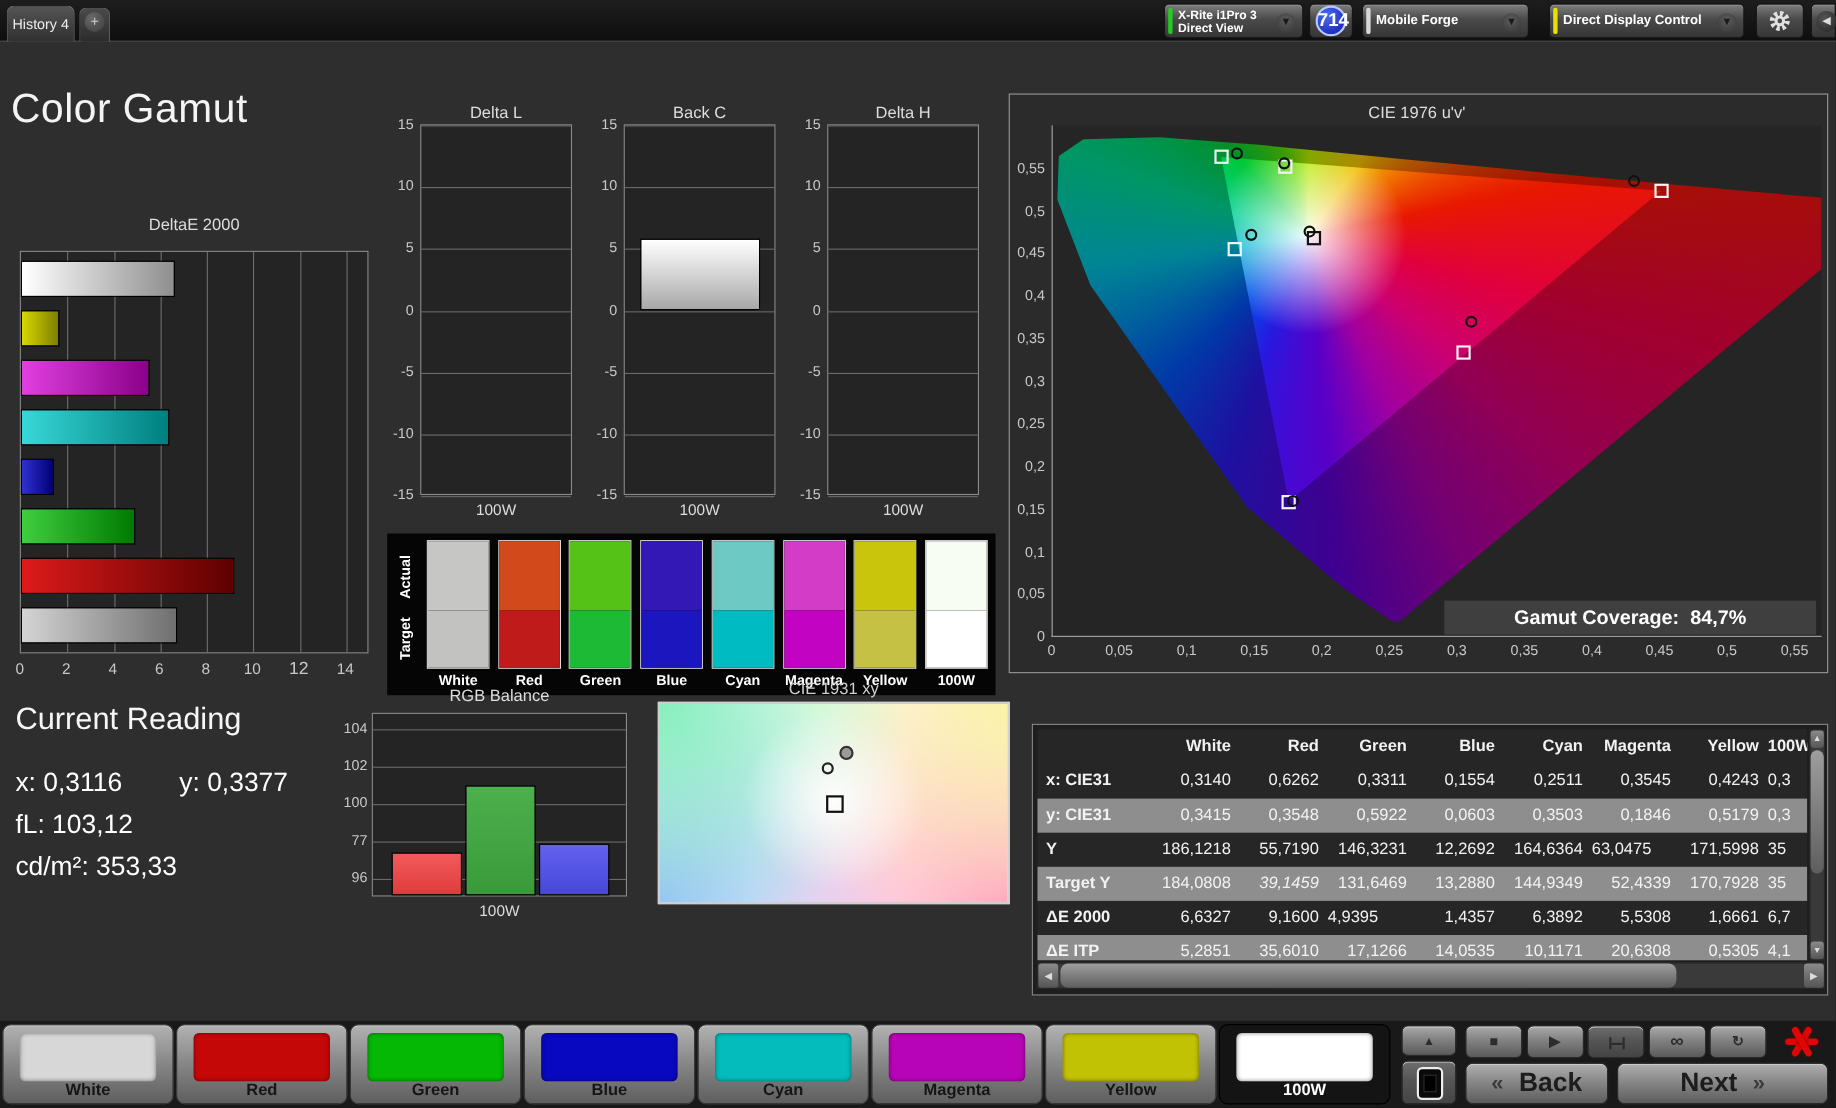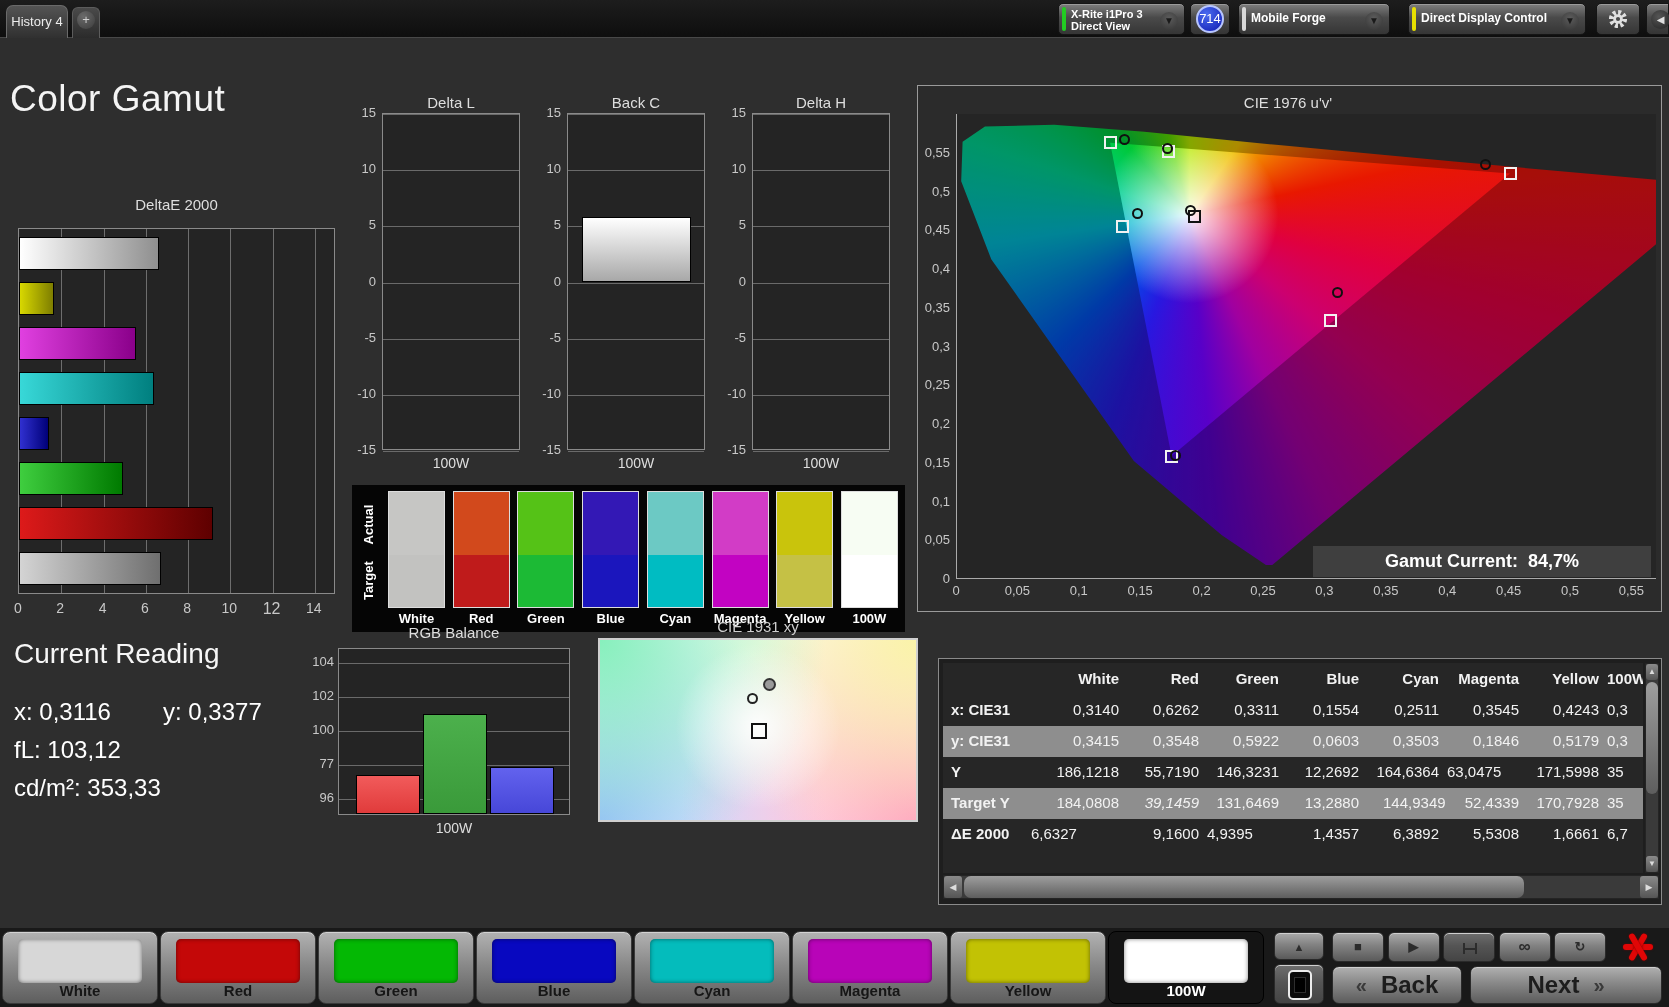--- a/index.html
+++ b/index.html
@@ -19,21 +19,21 @@
       background:linear-gradient(#7e7e7e,#4a4a4a 45%,#353535);box-shadow:inset 0 1px 0 #9a9a9a;}
   .dd .stripe{position:absolute;left:3px;top:3px;bottom:3px;width:4px;border-radius:2px;}
   .dd .lbl{position:absolute;left:12px;top:4px;font-size:11px;font-weight:bold;color:#fff;line-height:12px;white-space:nowrap;}
   .dd .lbl1{position:absolute;left:12px;top:7px;font-size:12px;font-weight:bold;color:#fff;white-space:nowrap;}
   .dd .chev{position:absolute;right:6px;top:8px;width:18px;height:18px;border-radius:50%;
       background:radial-gradient(circle at 50% 35%,#5c5c5c,#333);color:#1a1a1a;font-size:10px;line-height:18px;text-align:center;}
   .tile{position:absolute;top:3px;height:32px;border-radius:5px;border:1px solid #151515;
       background:linear-gradient(#7e7e7e,#4a4a4a 45%,#353535);box-shadow:inset 0 1px 0 #9a9a9a;}
   .badgec{position:absolute;left:5px;top:1px;width:28px;height:28px;border-radius:50%;
       background:radial-gradient(circle at 35% 30%,#4a6cf0,#101ab0);border:2px solid #b8c6ff;
-      color:#fff;font-size:13px;font-weight:normal;line-height:24px;text-align:center;}
+      color:#fff;font-size:17px;font-weight:bold;line-height:24px;text-align:center;}
   
   .main{position:absolute;top:38px;left:0;width:1669px;height:890px;}
   .page-title{position:absolute;left:10px;top:40px;font-size:37px;color:#f4f4f4;letter-spacing:.5px;}
   .panel-title{position:absolute;text-align:center;font-size:15px;color:#dedede;}
   .plot{position:absolute;background:#242424;border:1px solid #8a8a8a;}
   .tick-label{position:absolute;font-size:13px;color:#c8c8c8;}
   .hbar{position:absolute;border:1px solid #000;}
   .vbar{position:absolute;border:1px solid #000;}
   
   .swpanel{position:absolute;left:352px;top:447px;width:553px;height:147px;background:#050505;}
@@ -278,21 +278,21 @@
           <div class="tgt" style="left: 204.728px; top: 31.475px;"></div>
           <div class="meas" style="left: 227.833px; top: 91.375px;"></div>
           <div class="meas" style="left: 522.57px; top: 44.875px;"></div>
           <div class="meas" style="left: 161.518px; top: 20.075px;"></div>
           <div class="meas" style="left: 213.096px; top: 335.5px;"></div>
           <div class="meas" style="left: 175.026px; top: 94.475px;"></div>
           <div class="meas" style="left: 375.202px; top: 172.75px;"></div>
           <div class="meas" style="left: 204.5px; top: 28.6px;"></div>
         </div>
       <div class="coverage">
-        <span>Gamut Current:</span>&nbsp;&nbsp;<span>84,7%</span>
+        <span>Gamut Coverage:</span>&nbsp;&nbsp;<span>84,7%</span>
       </div>
     <div class="tick-label" style="left: 0px; top: 58.75px; width: 32px; text-align: right;">0,55</div>
         <div class="tick-label" style="left: 0px; top: 97.5px; width: 32px; text-align: right;">0,5</div>
         <div class="tick-label" style="left: 0px; top: 136.25px; width: 32px; text-align: right;">0,45</div>
         <div class="tick-label" style="left: 0px; top: 175px; width: 32px; text-align: right;">0,4</div>
         <div class="tick-label" style="left: 0px; top: 213.75px; width: 32px; text-align: right;">0,35</div>
         <div class="tick-label" style="left: 0px; top: 252.5px; width: 32px; text-align: right;">0,3</div>
         <div class="tick-label" style="left: 0px; top: 291.25px; width: 32px; text-align: right;">0,25</div>
         <div class="tick-label" style="left: 0px; top: 330px; width: 32px; text-align: right;">0,2</div>
         <div class="tick-label" style="left: 0px; top: 368.75px; width: 32px; text-align: right;">0,15</div>
@@ -390,36 +390,47 @@
             <div class="tcell" style="left: 504px; top: 6px; width: 72px; text-align: left;">63,0475</div>
             <div class="tcell" style="left: 584px; top: 6px; width: 72px; text-align: right;">171,5998</div>
             <div class="tcell" style="left: 664px; top: 6px; width: 72px; text-align: left;">35</div>
           </div>
           <div class="trow" style="top: 125px; height: 31px; background: rgb(142, 142, 142);">
             <div class="tcell" style="left: 8px; top: 6px; width: 92px; font-weight: bold;">Target Y</div>
             <div class="tcell" style="left: 104px; top: 6px; width: 72px; text-align: right;">184,0808</div>
             <div class="tcell" style="left: 184px; top: 6px; width: 72px; text-align: right; font-style: italic;">39,1459</div>
             <div class="tcell" style="left: 264px; top: 6px; width: 72px; text-align: right;">131,6469</div>
             <div class="tcell" style="left: 344px; top: 6px; width: 72px; text-align: right;">13,2880</div>
-            <div class="tcell" style="left: 440px; top: 6px; width: 72px; ">144,9349</div>
+            <div class="tcell" style="left: 424px; top: 6px; width: 72px; text-align: right;">144,9349</div>
             <div class="tcell" style="left: 504px; top: 6px; width: 72px; text-align: right;">52,4339</div>
             <div class="tcell" style="left: 584px; top: 6px; width: 72px; text-align: right;">170,7928</div>
             <div class="tcell" style="left: 664px; top: 6px; width: 72px; text-align: left;">35</div>
           </div>
           <div class="trow" style="top: 156px; height: 31px; background: transparent;">
             <div class="tcell" style="left: 8px; top: 6px; width: 92px; font-weight: bold;">ΔE 2000</div>
-            <div class="tcell" style="left: 88px; top: 6px; width: 72px; ">6,6327</div>
+            <div class="tcell" style="left: 104px; top: 6px; width: 72px; text-align: right;">6,6327</div>
             <div class="tcell" style="left: 184px; top: 6px; width: 72px; text-align: right;">9,1600</div>
             <div class="tcell" style="left: 264px; top: 6px; width: 72px; text-align: left;">4,9395</div>
             <div class="tcell" style="left: 344px; top: 6px; width: 72px; text-align: right;">1,4357</div>
             <div class="tcell" style="left: 424px; top: 6px; width: 72px; text-align: right;">6,3892</div>
             <div class="tcell" style="left: 504px; top: 6px; width: 72px; text-align: right;">5,5308</div>
             <div class="tcell" style="left: 584px; top: 6px; width: 72px; text-align: right;">1,6661</div>
             <div class="tcell" style="left: 664px; top: 6px; width: 72px; text-align: left;">6,7</div>
           </div>
+          <div class="trow" style="top: 187px; height: 31px; background: rgb(142, 142, 142);">
+            <div class="tcell" style="left: 8px; top: 6px; width: 92px; font-weight: bold;">ΔE ITP</div>
+            <div class="tcell" style="left: 104px; top: 6px; width: 72px; text-align: right;">5,2851</div>
+            <div class="tcell" style="left: 184px; top: 6px; width: 72px; text-align: right;">35,6010</div>
+            <div class="tcell" style="left: 264px; top: 6px; width: 72px; text-align: right;">17,1266</div>
+            <div class="tcell" style="left: 344px; top: 6px; width: 72px; text-align: right;">14,0535</div>
+            <div class="tcell" style="left: 424px; top: 6px; width: 72px; text-align: right;">10,1171</div>
+            <div class="tcell" style="left: 504px; top: 6px; width: 72px; text-align: right;">20,6308</div>
+            <div class="tcell" style="left: 584px; top: 6px; width: 72px; text-align: right;">0,5305</div>
+            <div class="tcell" style="left: 664px; top: 6px; width: 72px; text-align: left;">4,1</div>
+          </div>
         </div>
       <div style="position: absolute; left: 706px; top: 4px; width: 14px; height: 210px;">
           <div class="sb" style="left: 0px; top: 0px; width: 14px; height: 210px;"></div>
           <div class="sb-b" style="left: 1px; top: 1px; width: 12px; height: 16px; font-size: 8px; line-height: 16px;">▲</div>
           <div class="sb-h" style="left: 1px; top: 19px; width: 12px; height: 112px;"></div>
           <div class="sb-b" style="left: 1px; top: 193px; width: 12px; height: 16px; font-size: 8px; line-height: 16px;">▼</div>
         </div>
       <div style="position: absolute; left: 4px; top: 216px; width: 716px; height: 24px;">
           <div class="sb" style="left: 0px; top: 0px; width: 716px; height: 24px;"></div>
           <div class="sb-b" style="left: 1px; top: 1px; width: 18px; height: 22px; font-size: 9px; line-height: 22px;">◀</div>

